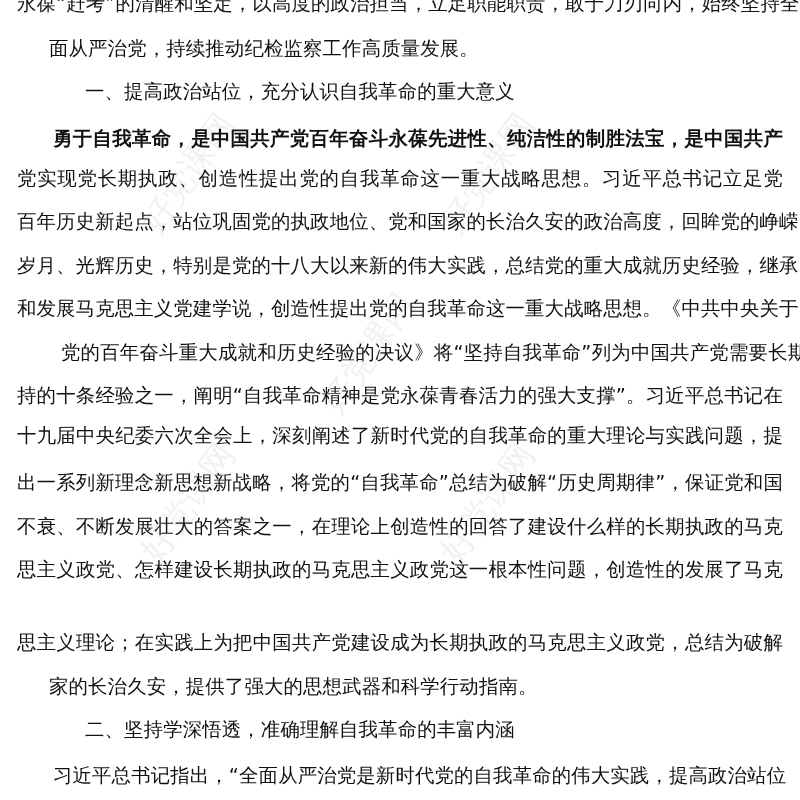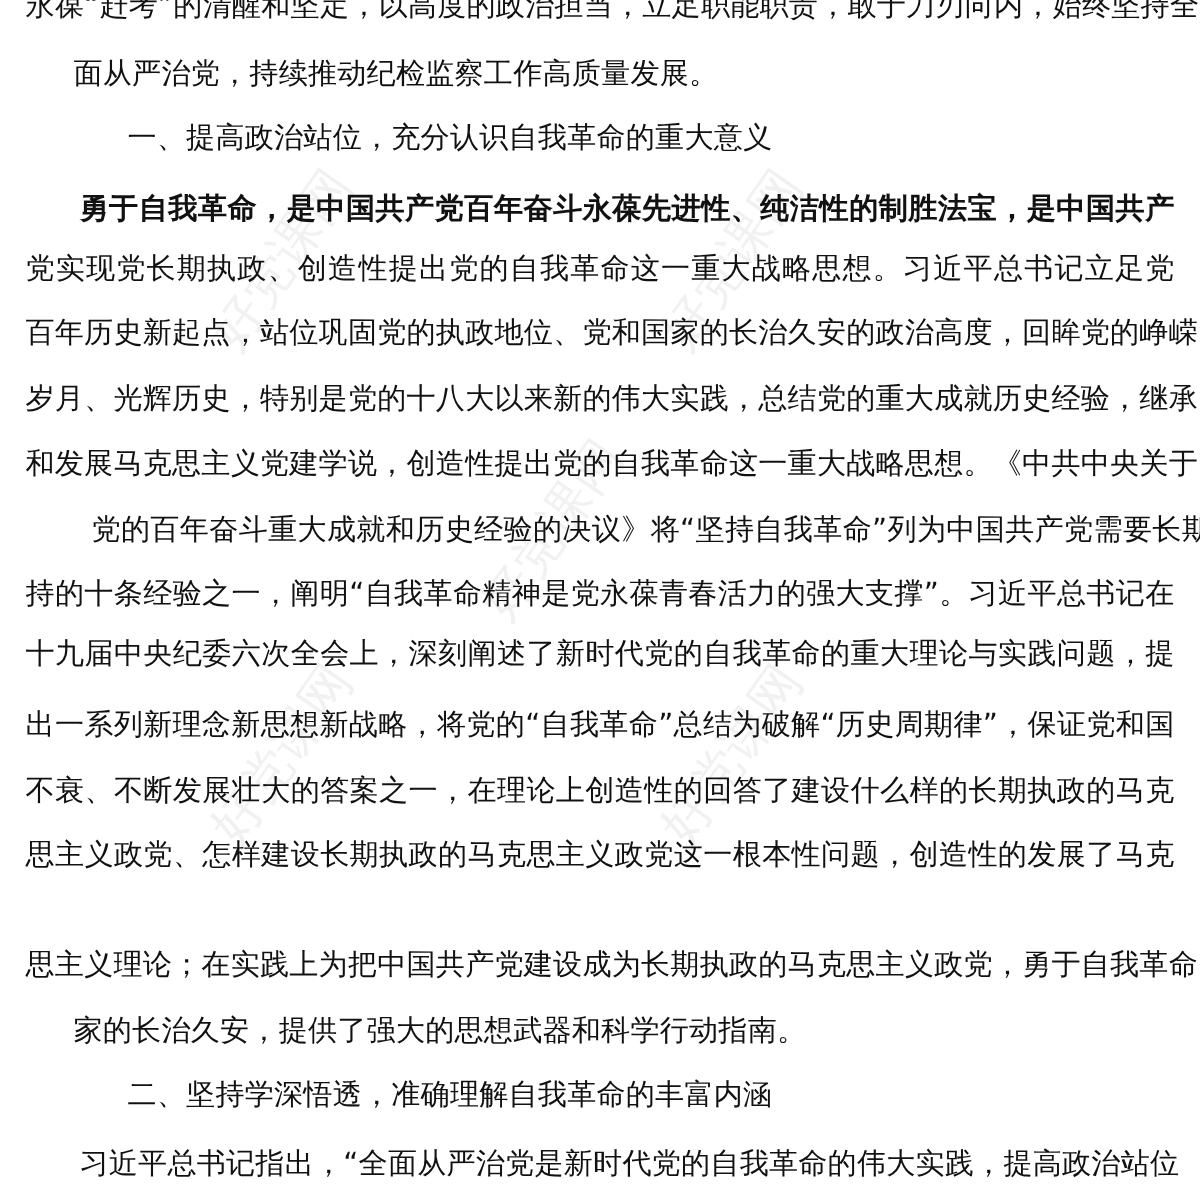--- a/index.html
+++ b/index.html
@@ -70,18 +70,18 @@
       <div class="line" style="top: 167px;">党实现党长期执政、创造性提出党的自我革命这一重大战略思想。习近平总书记立足党</div>
       <div class="line" style="top: 210px;">百年历史新起点，站位巩固党的执政地位、党和国家的长治久安的政治高度，回眸党的峥嵘</div>
       <div class="line" style="top: 254px;">岁月、光辉历史，特别是党的十八大以来新的伟大实践，总结党的重大成就历史经验，继承</div>
       <div class="line" style="top: 297px;">和发展马克思主义党建学说，创造性提出党的自我革命这一重大战略思想。《中共中央关于</div>
       <div class="line" style="top: 341px; margin-left: 44px;">党的百年奋斗重大成就和历史经验的决议》将“坚持自我革命”列为中国共产党需要长期坚</div>
       <div class="line" style="top: 384px;">持的十条经验之一，阐明“自我革命精神是党永葆青春活力的强大支撑”。习近平总书记在</div>
       <div class="line" style="top: 424px;">十九届中央纪委六次全会上，深刻阐述了新时代党的自我革命的重大理论与实践问题，提</div>
       <div class="line" style="top: 471px;">出一系列新理念新思想新战略，将党的“自我革命”总结为破解“历史周期律”，保证党和国</div>
       <div class="line" style="top: 515px;">不衰、不断发展壮大的答案之一，在理论上创造性的回答了建设什么样的长期执政的马克</div>
       <div class="line" style="top: 558px;">思主义政党、怎样建设长期执政的马克思主义政党这一根本性问题，创造性的发展了马克</div>
-      <div class="line" style="top: 631px;">思主义理论；在实践上为把中国共产党建设成为长期执政的马克思主义政党，勇于自我革命</div>
+      <div class="line" style="top: 631px;">思主义理论；在实践上为把中国共产党建设成为长期执政的马克思主义政党，总结为破解</div>
       <div class="line last" style="top: 675px;">家的长治久安，提供了强大的思想武器和科学行动指南。</div>
       <div class="line indent last" style="top: 718px;">二、坚持学深悟透，准确理解自我革命的丰富内涵</div>
       <div class="line indent" style="top: 764px;">习近平总书记指出，“全面从严治党是新时代党的自我革命的伟大实践，提高政治站位</div>
     </div>
 </div>
 
 </body></html>

